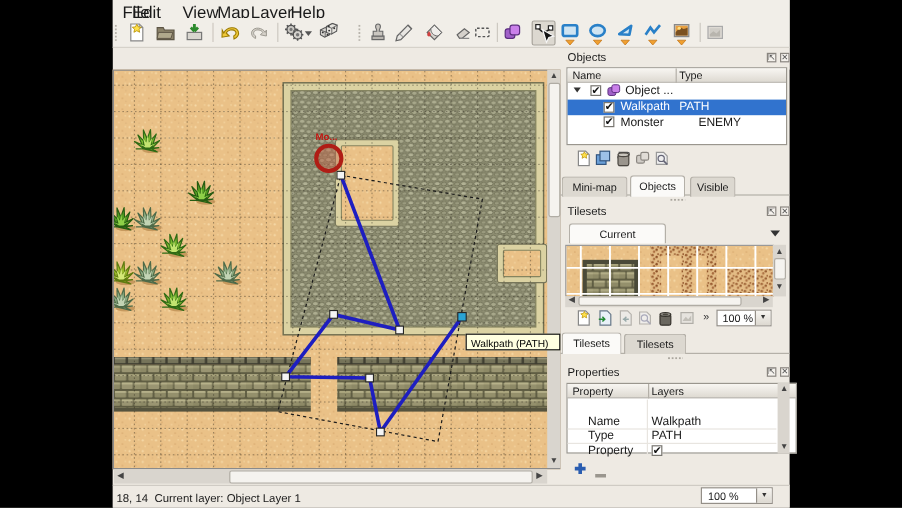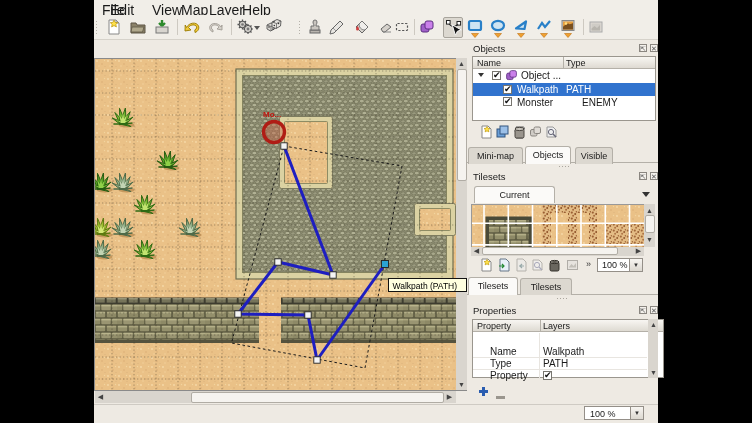--- a/index.html
+++ b/index.html
@@ -406,19 +406,20 @@
     <div class="scrl" style="left:554px;top:319px;width:10px;height:59px"></div>
     <div class="sarrow" style="left:554px;top:319px">▲</div>
     <div class="sarrow" style="left:554px;top:367px">▼</div>
     <div class="abs" style="left:384px;top:383px;width:11px;height:11px"><svg width="11" height="11">
         <path d="M5.5 1v9M1 5.5h9" stroke="#2a5db0" stroke-width="3"></path>
       </svg></div>
     <div class="abs" style="left:401px;top:386px;width:11px;height:5px"><svg width="11" height="5">
         <path d="M1 2.5h9" stroke="#9a968e" stroke-width="3"></path>
       </svg></div>
   <div id="status">
+      <span style="position:absolute;left:3px;top:5px">18, 14&nbsp;&nbsp;Current layer: Object Layer 1</span>
       <div class="combo" style="left:490px;top:1px;width:60px;height:14px">
         <span style="position:absolute;left:5px;top:1.5px">100 %</span>
         <div class="combobtn">▼</div>
       </div>
     </div>
 </div>
 <div class="abs" style="left:387.5px;top:278px;width:79px;height:13.5px;background:#ffffe0;border:1px solid #111;font-size:8.5px;padding:1.5px 0 0 4px;font-family:'Liberation Sans',sans-serif;z-index:30">Walkpath (PATH)</div>
 
 </body></html>

